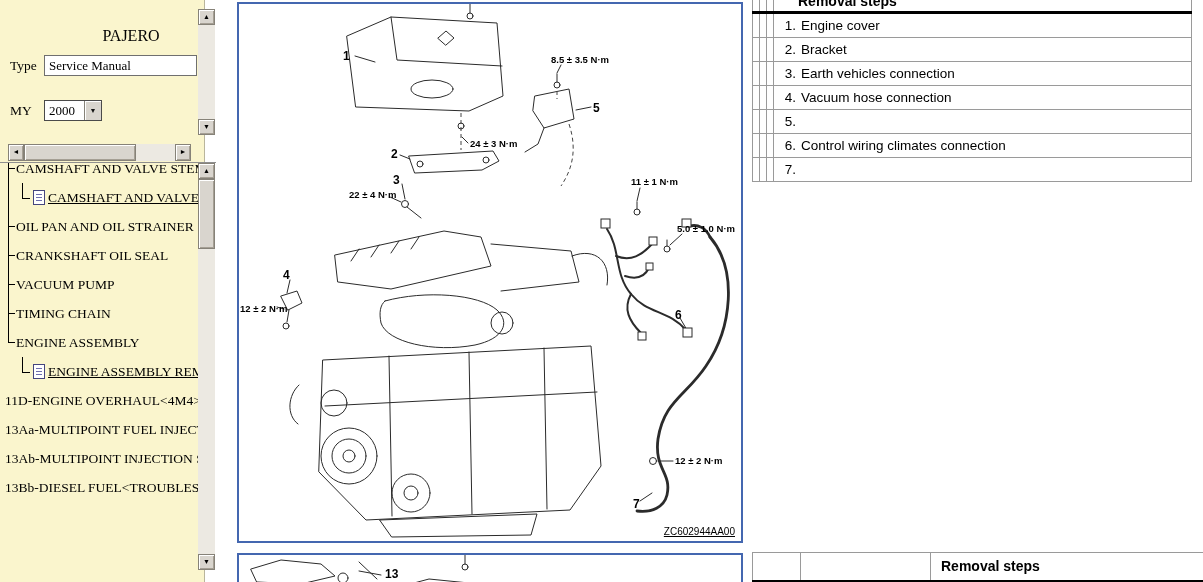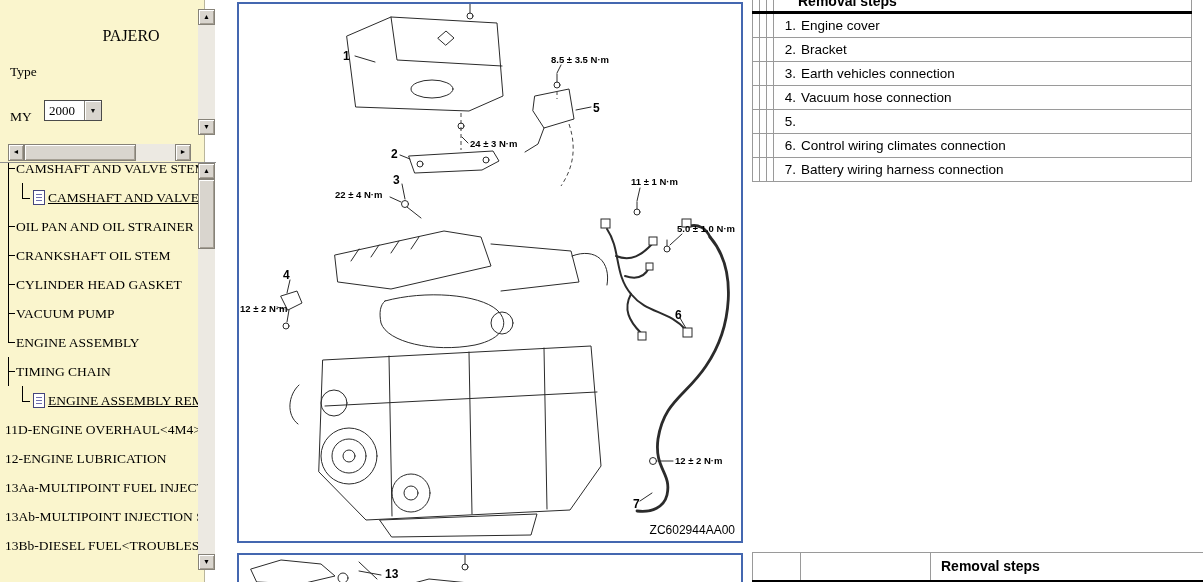--- a/index.html
+++ b/index.html
@@ -7,21 +7,21 @@
     width:1203px; height:582px; position:relative; overflow:hidden;
     background:#ffffff; font-family:"Liberation Sans", sans-serif; color:#000;
   }
 
   
   .sidebar { position:absolute; left:0; top:0; width:205px; height:582px;
              background:#FAF5CD; border-right:1px solid #b9b59c; box-sizing:border-box; }
   .side-top { position:absolute; left:0; top:0; width:216px; height:162px; overflow:hidden; }
   .pajero { position:absolute; left:0; top:27px; width:262px; text-align:center;
             font:16px "Liberation Serif", serif; }
-  .lbl { position:absolute; font:13.5px "Liberation Serif", serif;margin-top:6px; }
+  .lbl { position:absolute; font:13.5px "Liberation Serif", serif; }
   .type-lbl { left:10px; top:58px; }
   .my-lbl   { left:10px; top:103px; }
   .type-input { position:absolute; left:44px; top:55px; width:153px; height:21px;
                 box-sizing:border-box; border:1px solid #6f6f6f; background:#fff;
                 font:13px "Liberation Serif", serif; padding:1px 4px; }
   .my-select { position:absolute; left:44px; top:100px; width:58px; height:21px;
                box-sizing:border-box; border:1px solid #4a4a4a; background:#fff; display:flex; }
   .my-val { flex:1; font:13px "Liberation Serif", serif; padding:2px 0 0 4px; }
   .my-arrow { width:16px; background:#D9D5CE; border-left:1px solid #868278;
               font-size:7px; text-align:center; line-height:19px; color:#111;
@@ -74,28 +74,28 @@
   .box1 { top:2px; width:502px; height:537px; }
   .box2 { top:553px; width:502px; height:40px; }
   .art { display:block; }
   .ln { stroke:#2b2b2b; fill:none; stroke-width:1; stroke-linejoin:round; stroke-linecap:round; }
   .ln2 { stroke:#2b2b2b; fill:none; stroke-width:2; stroke-linejoin:round; stroke-linecap:round; }
   .ln3 { stroke:#2b2b2b; fill:none; stroke-width:2.8; stroke-linejoin:round; stroke-linecap:round; }
   .dash { stroke:#444; fill:none; stroke-width:1; stroke-dasharray:4 3; }
   .conn { stroke:#2b2b2b; fill:#fff; stroke-width:1; }
 
   .torque { position:absolute; font-size:9.5px; font-weight:bold; white-space:nowrap; }
-  .t0{left:312px;top:50px} .t1{left:231px;top:134px} .t2{left:96px;top:185px}
+  .t0{left:312px;top:50px} .t1{left:231px;top:134px} .t2{left:110px;top:185px}
   .t3{left:392px;top:172px} .t4{left:438px;top:219px} .t5{left:1px;top:299px}
   .t6{left:436px;top:451px}
   .pnum { position:absolute; font-size:12px; font-weight:bold; }
   .p1{left:104px;top:45px} .p2{left:152px;top:143px} .p3{left:154px;top:169px}
   .p4{left:44px;top:264px} .p5{left:354px;top:97px} .p6{left:436px;top:304px}
   .p7{left:394px;top:493px} .p13{left:146px;top:12px}
-  .figid { position:absolute; right:6px; bottom:4px; font-size:12px; }
+  .figid { position:absolute; right:6px; bottom:4px; font-size:10px;text-decoration:underline; }
 
   
   .steps-table { position:absolute; left:752px; top:-10px; width:440px; background:#fff; }
   .thead { display:flex; height:24px; border-bottom:3px solid #000; box-sizing:border-box; }
   .trow  { display:flex; height:24px; border-bottom:1px solid #9a9a9a; box-sizing:border-box; }
   .c { box-sizing:border-box; }
   .c.n1 { width:7px; border-left:1px solid #9a9a9a; }
   .c.n2, .c.n3 { width:7px; border-left:1px solid #9a9a9a; }
   .c.main { flex:1; border-left:1px solid #9a9a9a; border-right:1px solid #9a9a9a;
             display:flex; align-items:center; font-size:13.5px; }
@@ -112,20 +112,21 @@
   .c2.c { flex:1; border-left:1px solid #9a9a9a; font-weight:bold; font-size:14px;
           padding:5px 0 0 10px; }
 </style>
 </head>
 <body>
 
 <div class="sidebar">
   <div class="side-top">
     <div class="pajero">PAJERO</div>
     <span class="lbl type-lbl">Type</span>
+    <input class="type-input" value="Service Manual" style="">
     <span class="lbl my-lbl">MY</span>
     <div class="my-select">
       <span class="my-val">2000</span>
       <span class="my-arrow">▼</span>
     </div>
     <div class="sbv1">
       <div class="sb-btn up">▲</div>
       <div class="sb-btn down" style="bottom:0;">▼</div>
     </div>
     <div class="sbh1">
@@ -142,44 +143,38 @@
         </div>
         <div class="tree-row trow-sub-pass">
           <span class="corner"></span>
           <span class="docicon"></span>
           <span class="sublabel">CAMSHAFT AND VALVE</span>
         </div>
         <div class="tree-row trow-branch">
           <span class="label">OIL PAN AND OIL STRAINER</span>
         </div>
         <div class="tree-row trow-branch">
-          <span class="label">CRANKSHAFT OIL STEM</span>
-        </div>
-        <div class="tree-row trow-branch">
-          <span class="label">CYLINDER HEAD GASKET</span>
+          <span class="label">CRANKSHAFT OIL SEAL</span>
         </div>
         <div class="tree-row trow-branch">
           <span class="label">VACUUM PUMP</span>
+        </div>
+        <div class="tree-row trow-branch">
+          <span class="label">TIMING CHAIN</span>
         </div>
         <div class="tree-row trow-branch-last">
           <span class="label">ENGINE ASSEMBLY</span>
-        </div>
-        <div class="tree-row trow-branch">
-          <span class="label">TIMING CHAIN</span>
         </div>
         <div class="tree-row trow-sub">
           <span class="corner"></span>
           <span class="docicon"></span>
           <span class="sublabel">ENGINE ASSEMBLY REMO</span>
         </div>
         <div class="tree-row trow-root">
           <span class="label">11D-ENGINE OVERHAUL&lt;4M4&gt;</span>
-        </div>
-        <div class="tree-row trow-root">
-          <span class="label">12-ENGINE LUBRICATION</span>
         </div>
         <div class="tree-row trow-root">
           <span class="label">13Aa-MULTIPOINT FUEL INJECTI</span>
         </div>
         <div class="tree-row trow-root">
           <span class="label">13Ab-MULTIPOINT INJECTION SY</span>
         </div>
         <div class="tree-row trow-root">
           <span class="label">13Bb-DIESEL FUEL&lt;TROUBLESHO</span>
         </div>
@@ -383,21 +378,20 @@
           <span class="num">6.</span>
           <span class="txt">Control wiring climates connection</span>
         </div>
       </div>
       <div class="trow">
         <div class="c n1"></div>
         <div class="c n2"></div>
         <div class="c n3"></div>
         <div class="c main">
           <span class="num">7.</span>
-          <span class="txt">Battery wiring harness connection</span>
         </div>
       </div>
     </div>
 </div>
 
 <div class="steps-table2">
   <div class="c2 a"></div>
   <div class="c2 b"></div>
   <div class="c2 c">Removal steps</div>
 </div>

